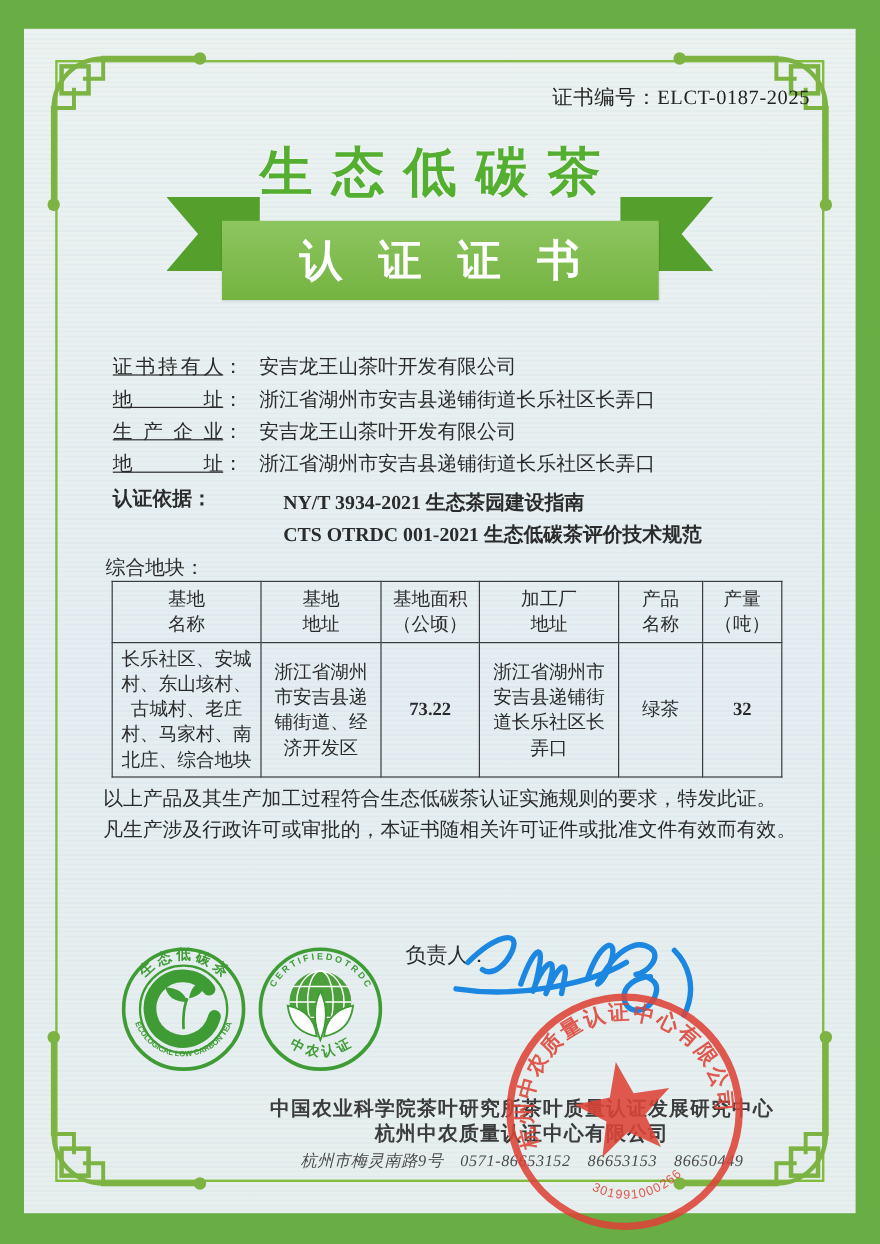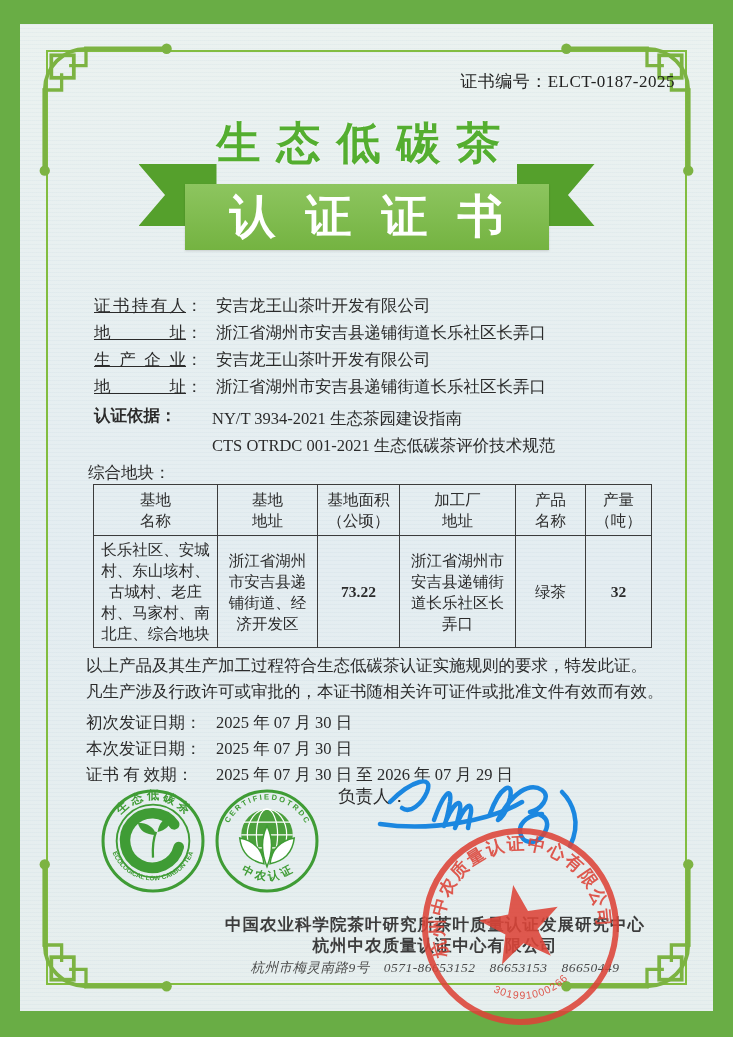--- a/index.html
+++ b/index.html
@@ -42,32 +42,32 @@
   .tail{position:absolute;width:78px;height:62px;background:#55a02c;top:-20px;z-index:1;}
   .tail.left{left:-46px;clip-path:polygon(0 0,100% 0,100% 100%,0 100%,34% 50%);}
   .tail.right{right:-46px;clip-path:polygon(0 0,100% 0,66% 50%,100% 100%,0 100%);}
   .banner{
     position:relative;z-index:2;width:100%;height:100%;
     background:linear-gradient(180deg,#8dc55f,#74b341);
     display:flex;align-items:center;justify-content:center;
     box-shadow:0 1px 2px rgba(0,0,0,0.15);
   }
   .banner-text{
-    color:#ffffff;font-size:46px;font-weight:700;letter-spacing:30px;padding-left:30px;
+    color:#ffffff;font-size:36px;font-weight:700;letter-spacing:30px;padding-left:30px;
   }
 
   .holder{position:absolute;left:74px;top:268px;font-size:16.5px;}
   .holder .row{display:flex;line-height:27px;}
   .lab{display:inline-block;width:92px;text-align:justify;text-align-last:justify;text-decoration:underline;}
   .colon{width:30px;}
   .val{}
 
   .basis{position:absolute;left:74px;top:381px;font-size:16.5px;display:flex;}
   .basis .lab2{width:118px;font-weight:bold;}
-  .basis .lines{font-weight:400;line-height:27px;}
+  .basis .lines{font-weight:700;line-height:27px;margin-left:24px;}
 
   .scope-label{position:absolute;left:68px;top:438px;font-size:16.5px;}
 
   table.scope{
     position:absolute;left:73px;top:460px;width:558px;
     border-collapse:collapse;font-size:15.5px;table-layout:fixed;
   }
   table.scope th, table.scope td{
     border:1.5px solid #3c3c3c;text-align:center;vertical-align:middle;
     padding:3px 4px;font-weight:400;line-height:21px;
@@ -224,31 +224,20 @@
         <td style="font-weight:700">32</td>
       </tr>
     </tbody>
   </table>
 
   <div class="statement">
     <div>以上产品及其生产加工过程符合生态低碳茶认证实施规则的要求，特发此证。</div>
     <div>凡生产涉及行政许可或审批的，本证书随相关许可证件或批准文件有效而有效。</div>
   </div>
 
-  <div class="dates">
-    <div>
-      <span class="dlab">初次发证日期：</span><span>2025 年 07 月 30 日</span>
-    </div>
-    <div>
-      <span class="dlab">本次发证日期：</span><span>2025 年 07 月 30 日</span>
-    </div>
-    <div>
-      <span class="dlab">证书 有 效期：</span><span>2025 年 07 月 30 日  至  2026 年 07 月 29 日</span>
-    </div>
-  </div>
 
   <div class="signer">负责人：</div>
 
   <svg class="signature" width="240" height="100" viewBox="0 0 240 100">
     <g fill="none" stroke="#1b87e0" stroke-width="4.5" stroke-linecap="round" stroke-linejoin="round">
       <path d="M18 40 C40 18 62 12 55 30 C50 42 38 52 30 46"></path>
       <path d="M8 62 C60 70 120 58 150 40"></path>
       <path d="M62 58 C72 30 80 24 78 40 C76 52 74 60 72 64 C80 42 90 34 88 48 C86 58 84 64 83 66 C92 44 100 38 99 50 L96 66"></path>
       <path d="M118 52 C128 24 142 18 138 36 C135 48 130 56 126 58 C140 30 158 20 170 28 C180 35 168 48 158 50 C172 52 180 58 172 72 C164 84 150 82 148 70 C147 60 158 52 170 52"></path>
       <path d="M190 30 C200 40 210 60 198 84"></path>

